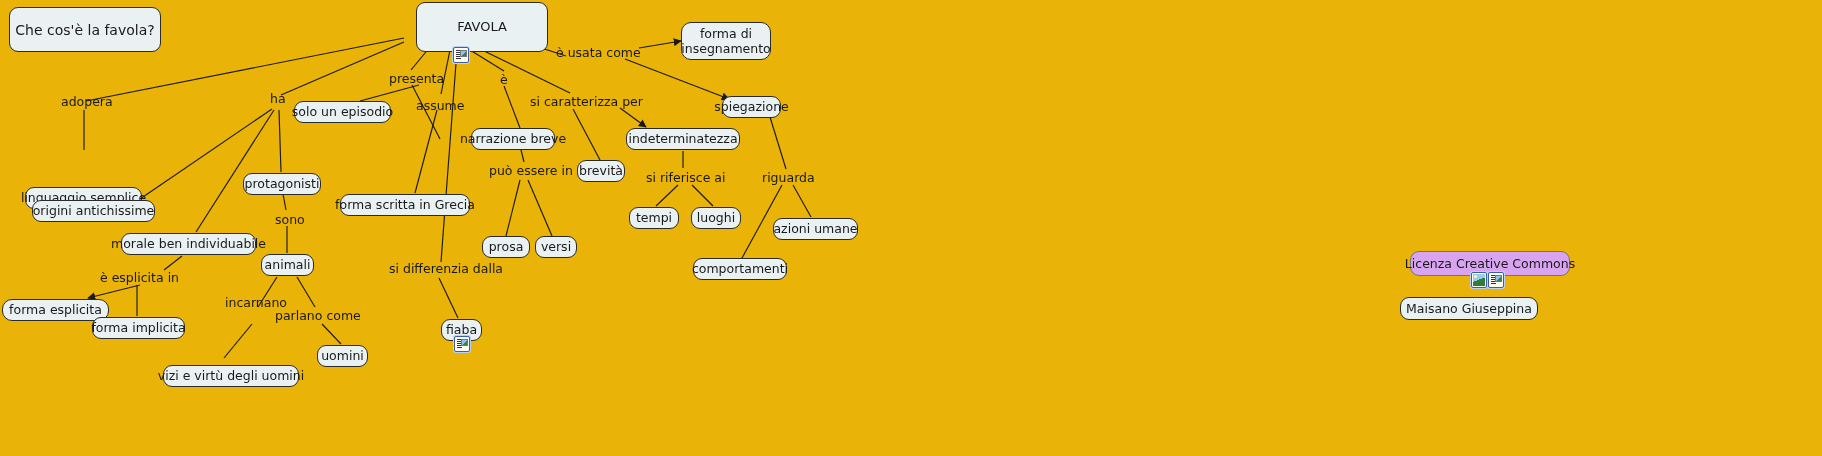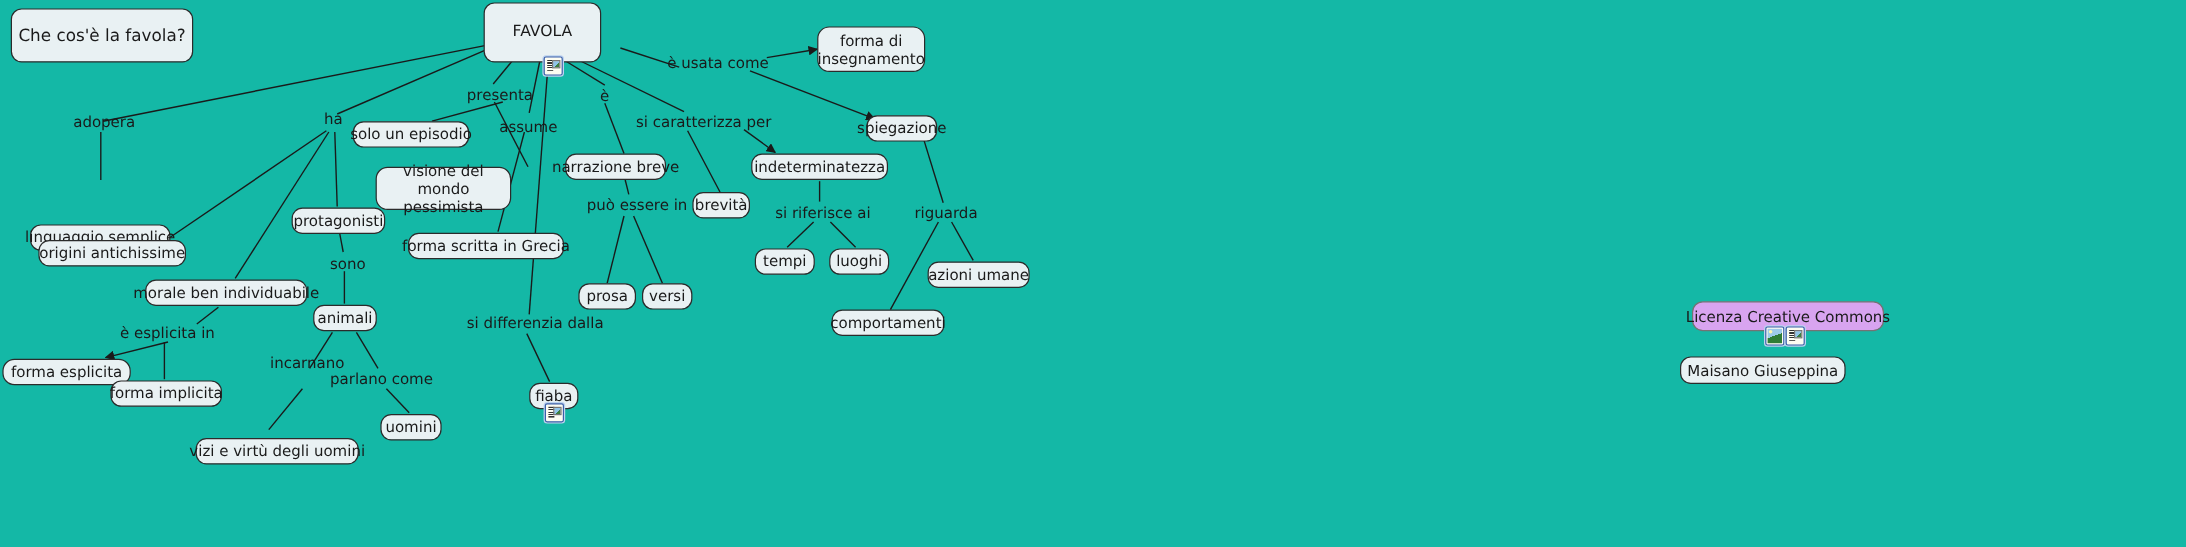--- a/index.html
+++ b/index.html
@@ -8,21 +8,21 @@
     padding: 0;
     background: #ffffff;
   }
   body {
     font-family: "DejaVu Sans", "Liberation Sans", sans-serif;
   }
   #canvas {
     position: relative;
     width: 1822px;
     height: 456px;
-    background: #14b8a6;
+    background: #eab308;
     overflow: hidden;
   }
   #edge-layer {
     position: absolute;
     left: 0;
     top: 0;
     width: 1822px;
     height: 456px;
     pointer-events: none;
   }
@@ -192,36 +192,35 @@
       <path d="M 140 285 L 88 298" marker-end="url(#arrow)"></path>
       <path d="M 137 285 L 137 316"></path>
 
       <path d="M 457 50 L 441 262"></path>
       <path d="M 439 278 L 458 318"></path>
     </g>
   </svg>
 
   <div class="node" style="left:9px; top:7px; width:152px; height:45px; font-size:14px;">Che cos'è la favola?</div>
 
-  <div class="node root" style="left:403px; top:2px; width:98px; height:50px;">FAVOLA</div>
+  <div class="node root" style="left:416px; top:2px; width:132px; height:50px;">FAVOLA</div>
   <div class="res-icons" style="left:453px; top:47px;">
     <span class="res-icon doc"></span>
   </div>
 
   <div class="node multiline" style="left:681px; top:22px; width:90px; height:38px;">forma di insegnamento</div>
 
   <div class="node" style="left:722px; top:96px; width:59px; height:22px;">spiegazione</div>
 
   <div class="node" style="left:25px; top:151px; width:117px; height:22px;margin-top:36px;">linguaggio semplice</div>
 
   <div class="node" style="left:32px; top:200px; width:123px; height:22px;">origini antichissime</div>
 
   <div class="node" style="left:294px; top:101px; width:97px; height:22px;">solo un episodio</div>
 
-  <div class="node multiline" style="left:313px; top:139px; width:113px; height:36px;">visione del mondo pessimista</div>
 
   <div class="node" style="left:243px; top:173px; width:78px; height:22px;">protagonisti</div>
 
   <div class="node" style="left:340px; top:194px; width:130px; height:22px;">forma scritta in Grecia</div>
 
   <div class="node" style="left:471px; top:128px; width:84px; height:22px;">narrazione breve</div>
 
   <div class="node" style="left:577px; top:160px; width:48px; height:22px;">brevità</div>
 
   <div class="node" style="left:626px; top:128px; width:114px; height:22px;">indeterminatezza</div>

